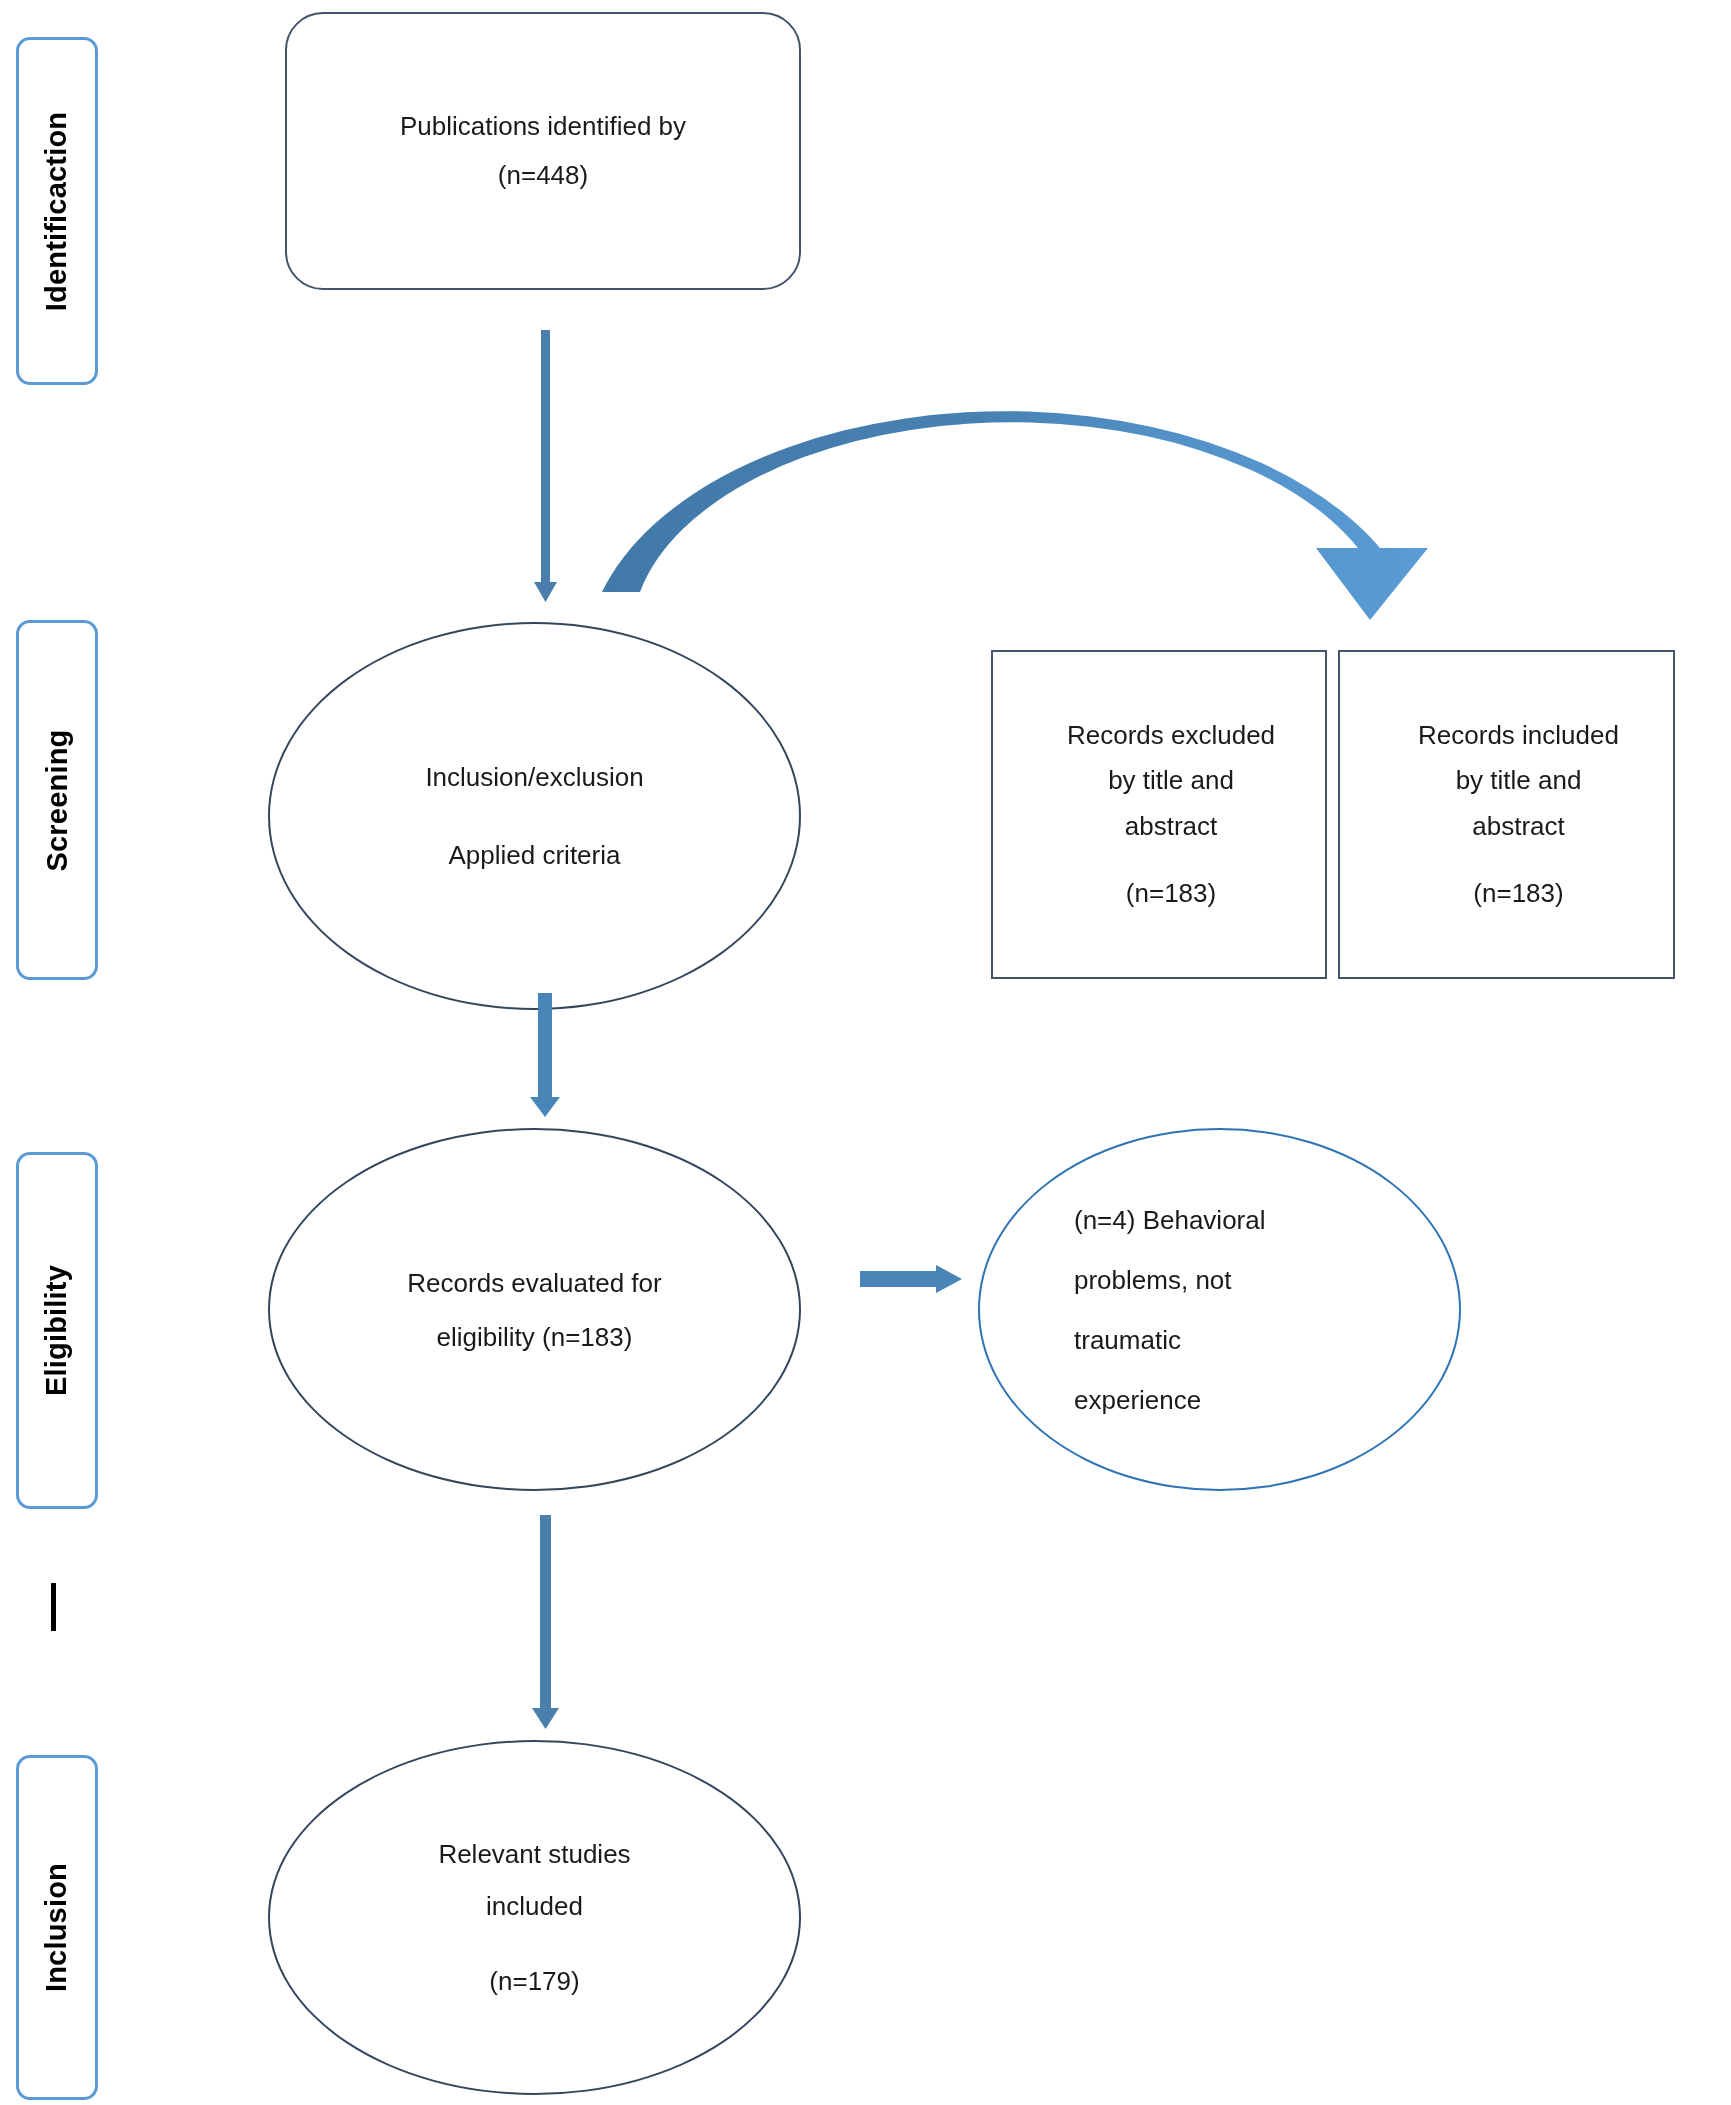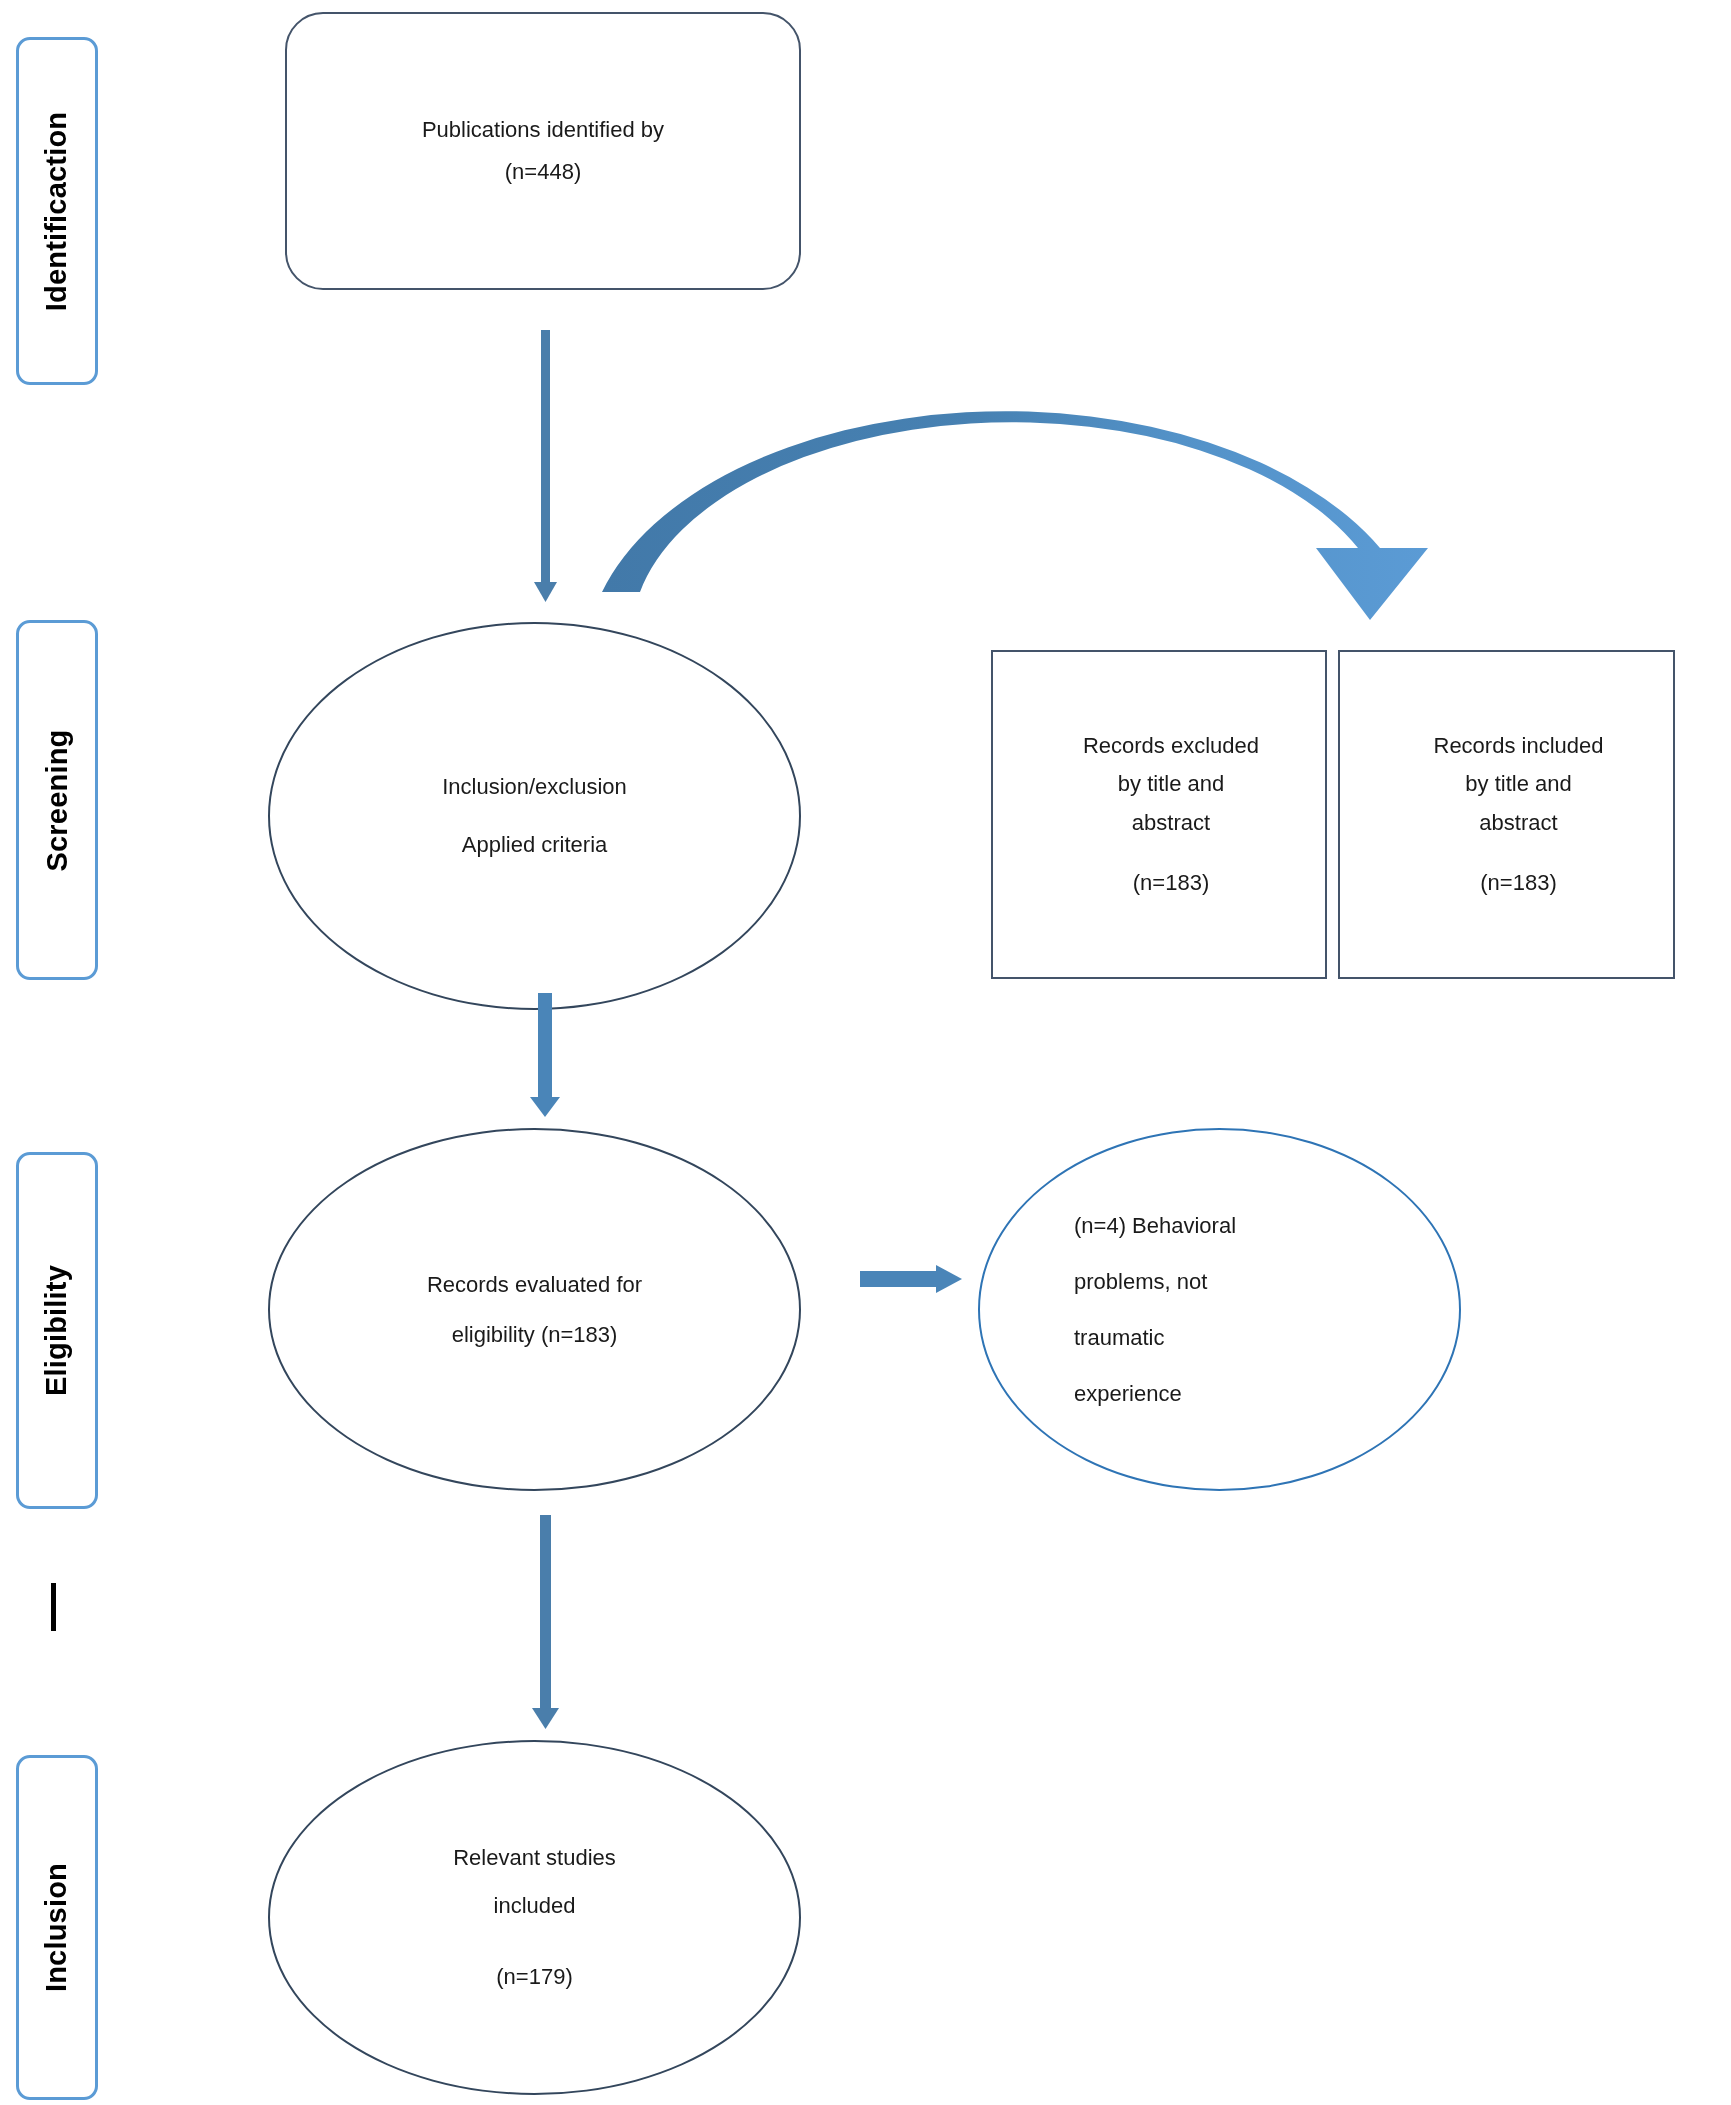--- a/index.html
+++ b/index.html
@@ -58,21 +58,21 @@
   .node {
     position: absolute;
     box-sizing: border-box;
     background: #ffffff;
     display: flex;
     flex-direction: column;
     align-items: center;
     justify-content: center;
     text-align: center;
     color: #1a1a1a;
-    font-size: 22px;
+    font-size: 26px;
     line-height: 1.9;
   }
   .node .line { display: block; }
 
   .rounded-box {
     border: 2.5px solid #44546A;
     border-radius: 38px;
   }
   .rect-box {
     border: 2.5px solid #44546A;
@@ -90,21 +90,21 @@
 
   
   #node-publications {
     left: 285px; top: 12px; width: 516px; height: 278px;
   }
   
   #node-inclusion-exclusion {
     left: 268px; top: 622px; width: 533px; height: 388px;
     line-height: 1.0;
   }
-  #node-inclusion-exclusion .line { margin: 18px 0; text-align: right; }
+  #node-inclusion-exclusion .line { margin: 26px 0; text-align: right; }
 
   #node-records-excluded {
     left: 991px; top: 650px; width: 336px; height: 329px;
     line-height: 1.75;
   }
   #node-records-included {
     left: 1338px; top: 650px; width: 337px; height: 329px;
     line-height: 1.75;
   }
   .spacer-line { height: 22px; }

